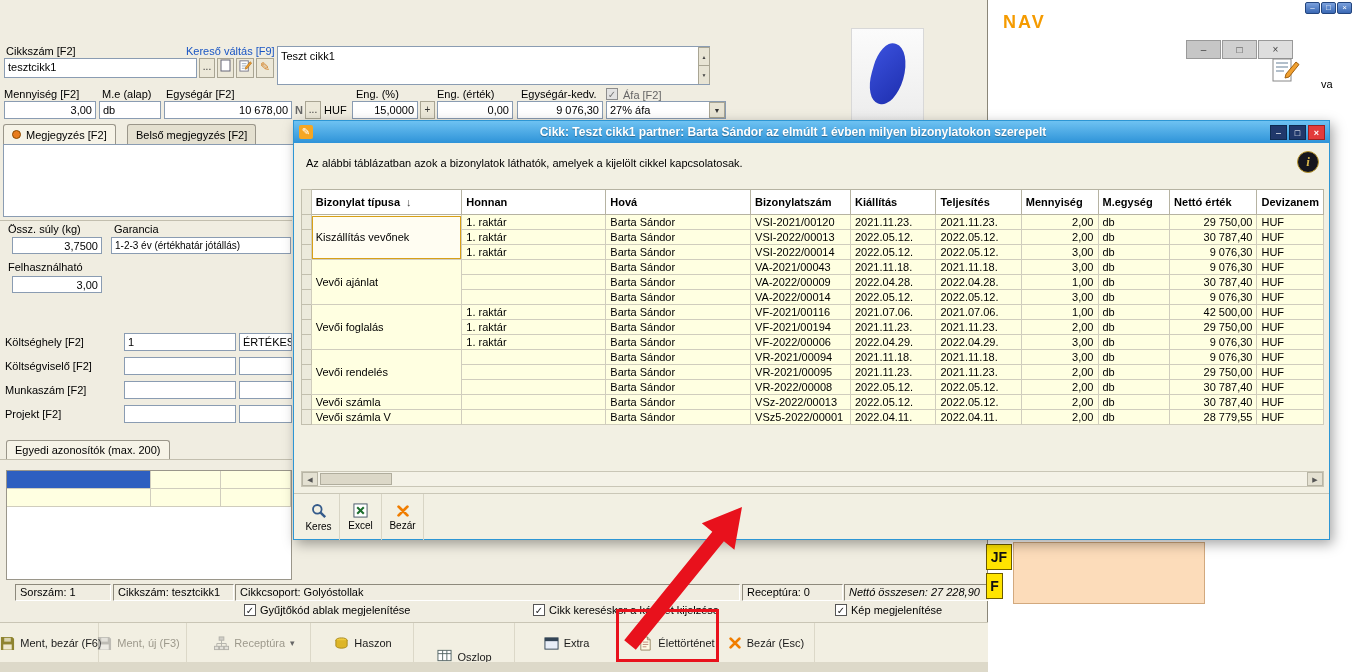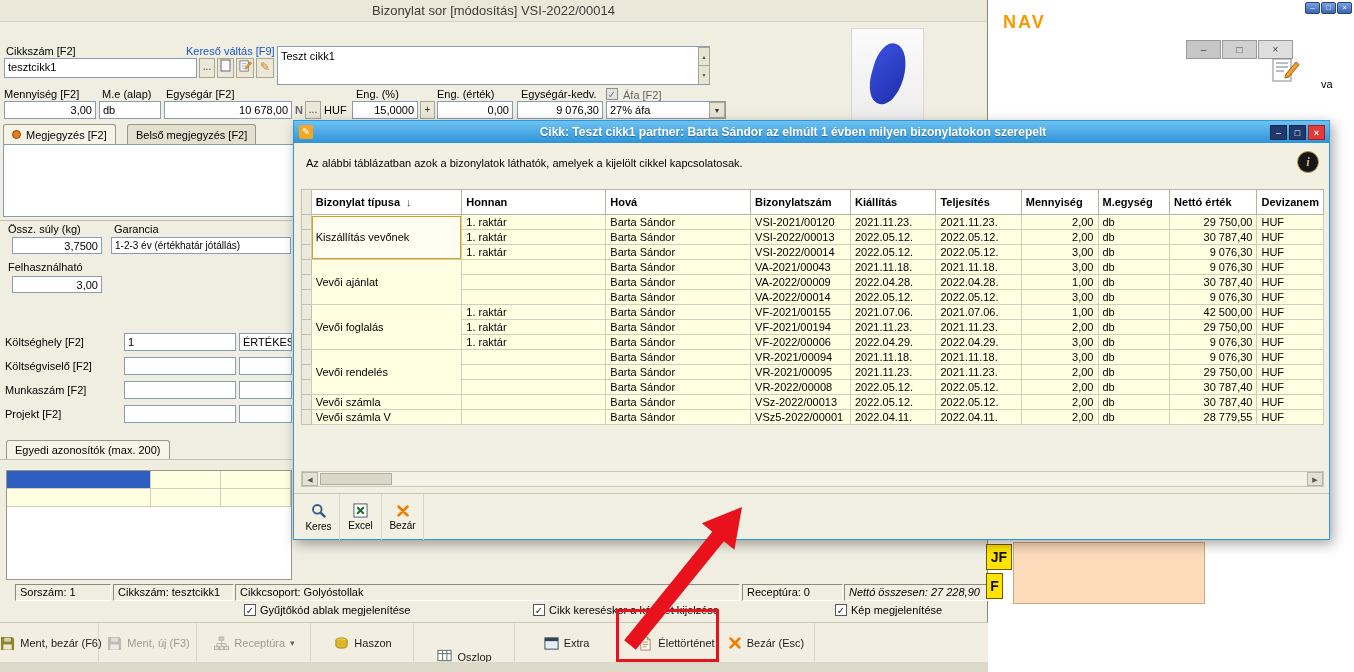--- a/index.html
+++ b/index.html
@@ -80,23 +80,20 @@
 
 .ann-rect{position:absolute;left:616px;top:609px;width:103px;height:53px;border:3px solid #e8111c;z-index:60}
 .ann-arrow{position:absolute;left:600px;top:495px;width:170px;height:165px;z-index:70}
 </style>
 </head>
 <body>
 
 <div class="stage">
 
   <div class="main-window">
-    <div class="mw-titlebar">
-      <span>Bizonylat sor [módosítás] VSI-2022/00014</span>
-    </div>
 
     <div class="lbl" style="left:6px;top:45px">Cikkszám [F2]</div>
     <div class="link" style="left:186px;top:45px">Kereső váltás [F9]</div>
     <div class="inp" style="left:4px;top:58px;width:193px;height:20px">tesztcikk1</div>
     <div class="btnmini" style="left:199px;top:58px;width:16px;height:20px">...</div>
     <div class="btnmini" style="left:217px;top:58px;width:17px;height:20px">
       <span><svg width="11" height="13" viewBox="0 0 11 13">
             <rect x="1" y="1" width="9" height="11" fill="#fff" stroke="#667"></rect>
           </svg></span>
     </div>
@@ -215,21 +212,21 @@
         <div class="tbtn" style="left: 4px; width: 95px;">
           <span class="ticon">
             <svg width="15" height="15" viewBox="0 0 16 16">
               <path d="M1 1h12l2 2v12H1z" fill="#8f8430"></path>
               <rect x="3.5" y="9" width="9" height="5.5" fill="#efe9cf"></rect>
               <rect x="4.5" y="2" width="7" height="4" fill="#d8d2ae"></rect>
             </svg>
           </span>
           <span class="tlbl">Ment, bezár (F6)</span>
         </div>
-        <div class="tbtn disabled" style="left: 101px; width: 96px;">
+        <div class="tbtn disabled" style="left: 91px; width: 96px;">
           <span class="ticon">
             <svg width="15" height="15" viewBox="0 0 16 16">
               <path d="M1 1h12l2 2v12H1z" fill="#8f8430"></path>
               <rect x="3.5" y="9" width="9" height="5.5" fill="#efe9cf"></rect>
               <rect x="4.5" y="2" width="7" height="4" fill="#d8d2ae"></rect>
             </svg>
           </span>
           <span class="tlbl">Ment, új (F3)</span>
         </div>
         <div class="tbtn disabled" style="left: 199px; width: 112px;">
@@ -432,21 +429,21 @@
               <td class="num">3,00</td>
               <td>db</td>
               <td class="num">9 076,30</td>
               <td>HUF</td>
             </tr>
             <tr>
               <td class="gut"></td>
               <td class="typ" rowspan="3">Vevői foglalás</td>
               <td>1. raktár</td>
               <td>Barta Sándor</td>
-              <td>VF-2021/00155</td>
+              <td>VF-2021/00116</td>
               <td>2021.07.06.</td>
               <td>2021.07.06.</td>
               <td class="num">1,00</td>
               <td>db</td>
               <td class="num">42 500,00</td>
               <td>HUF</td>
             </tr>
             <tr>
               <td class="gut"></td>
               <td>1. raktár</td>

